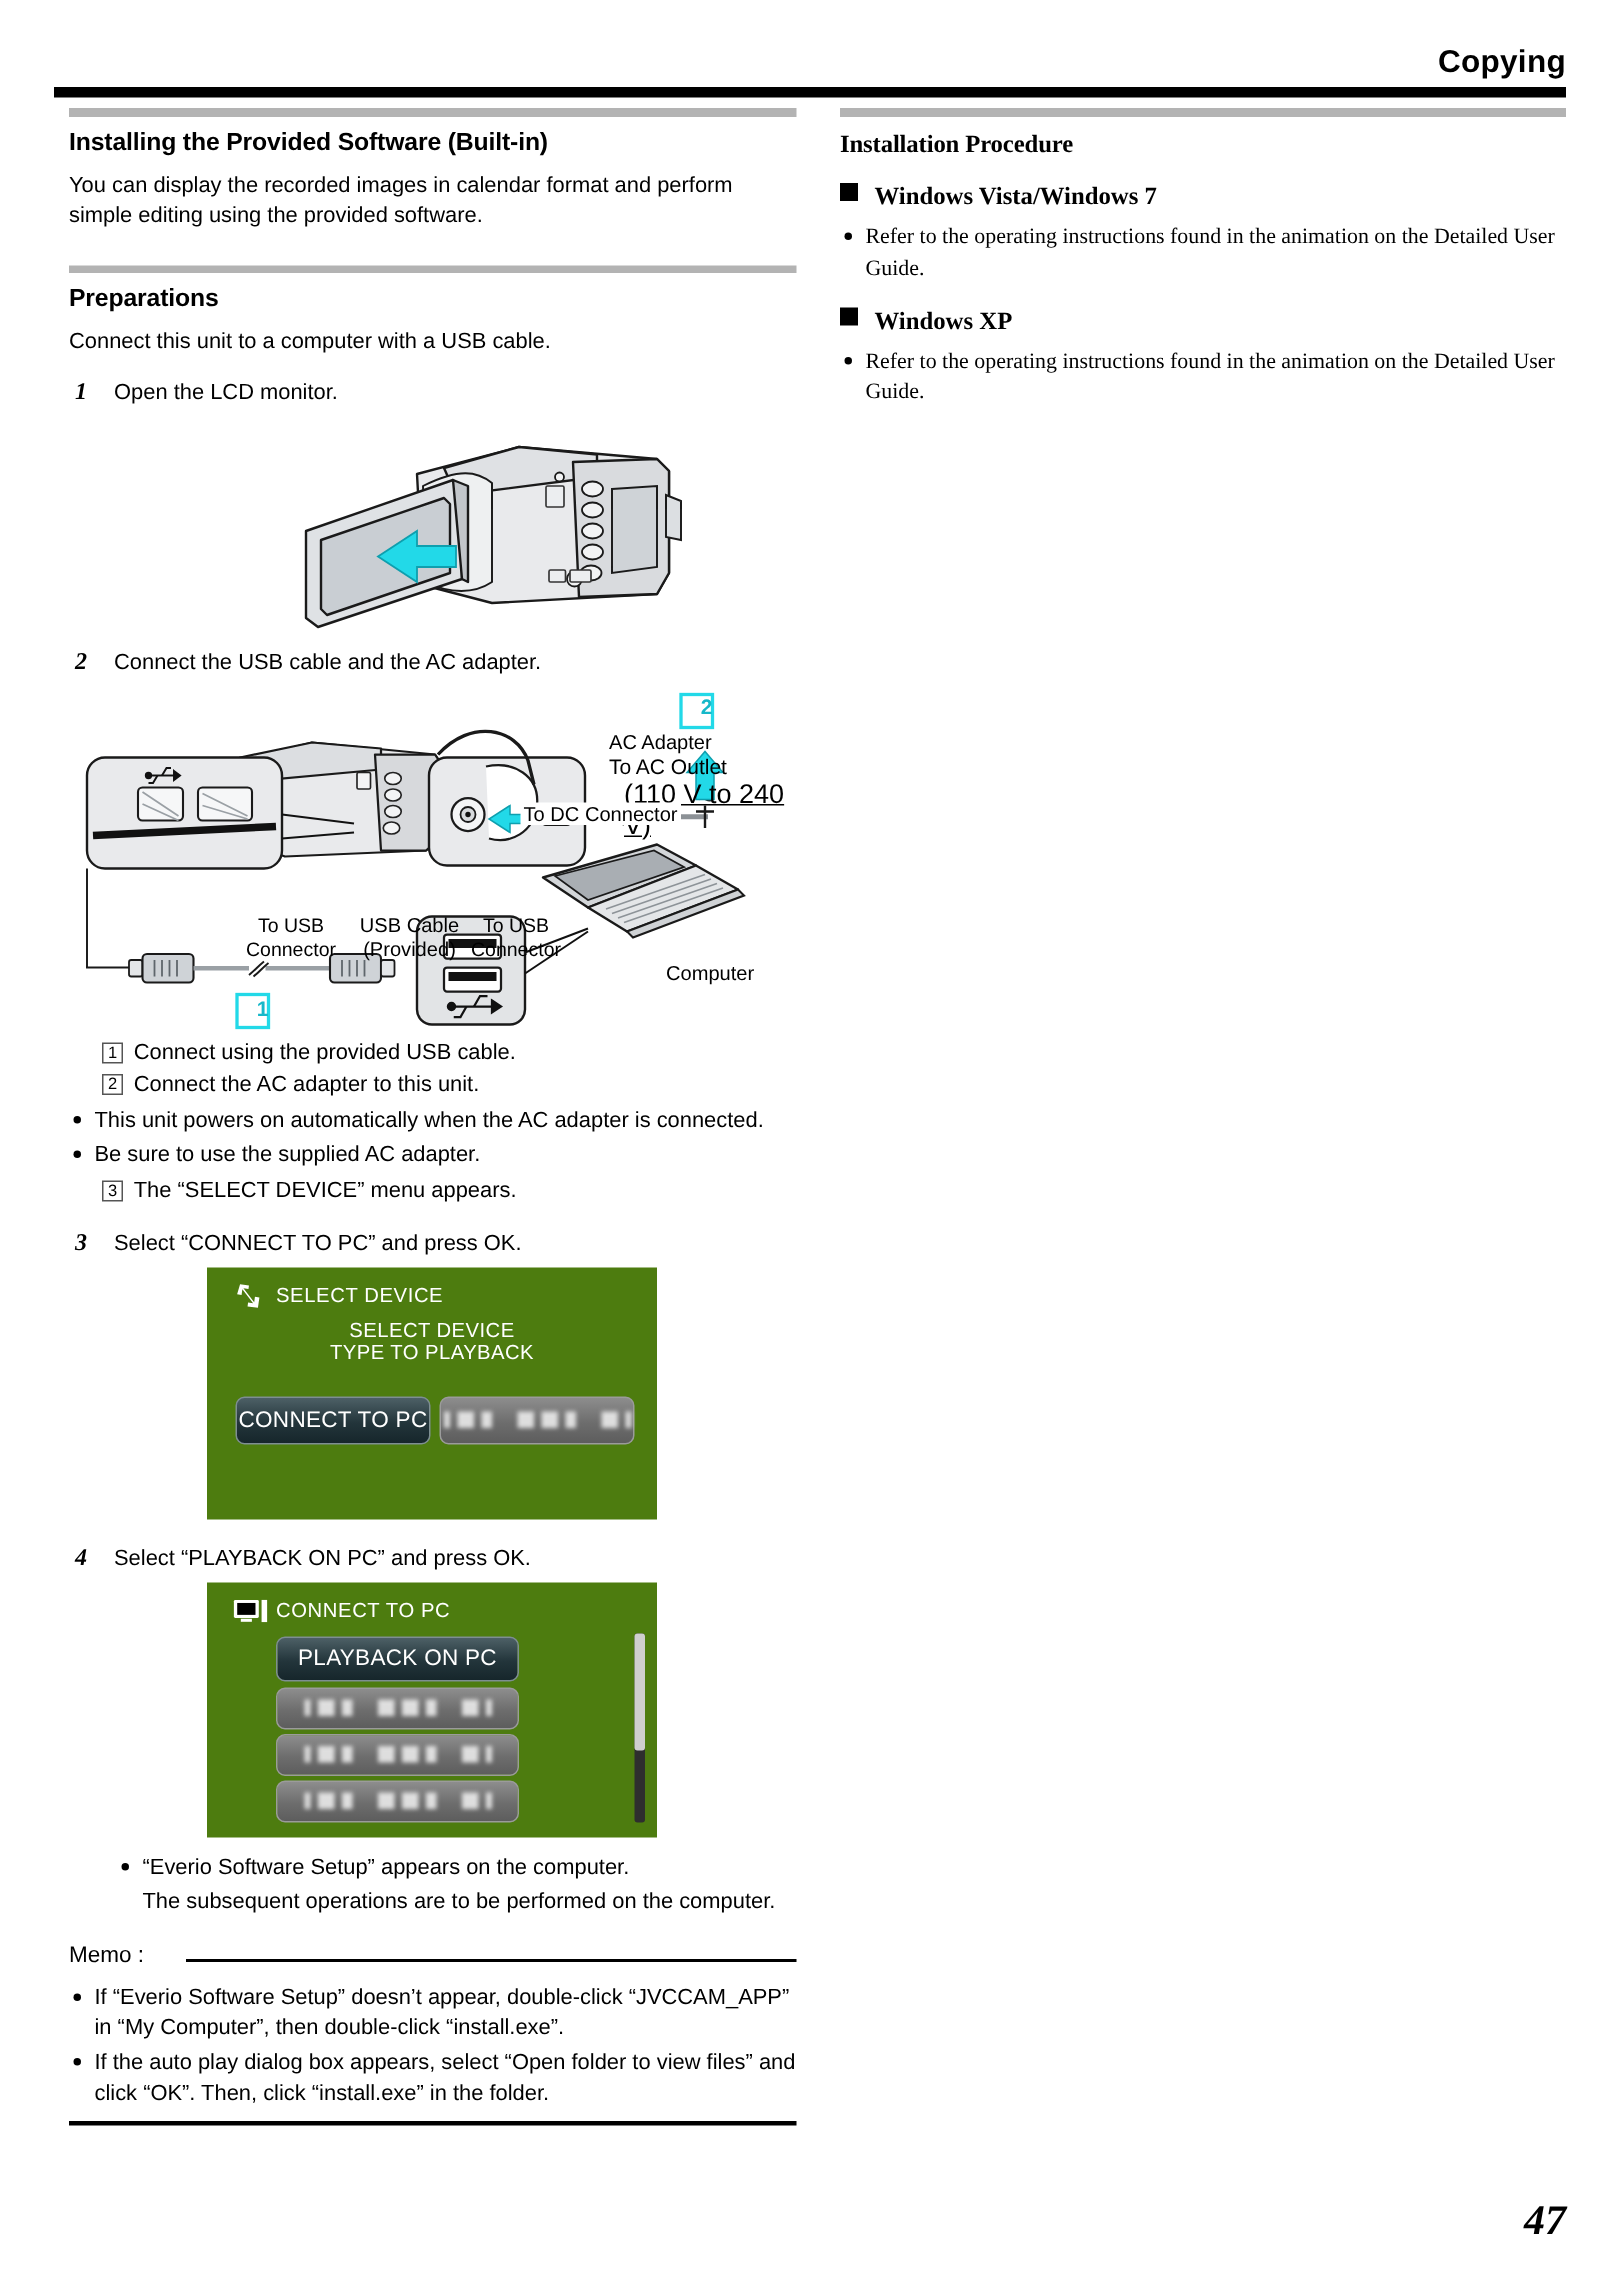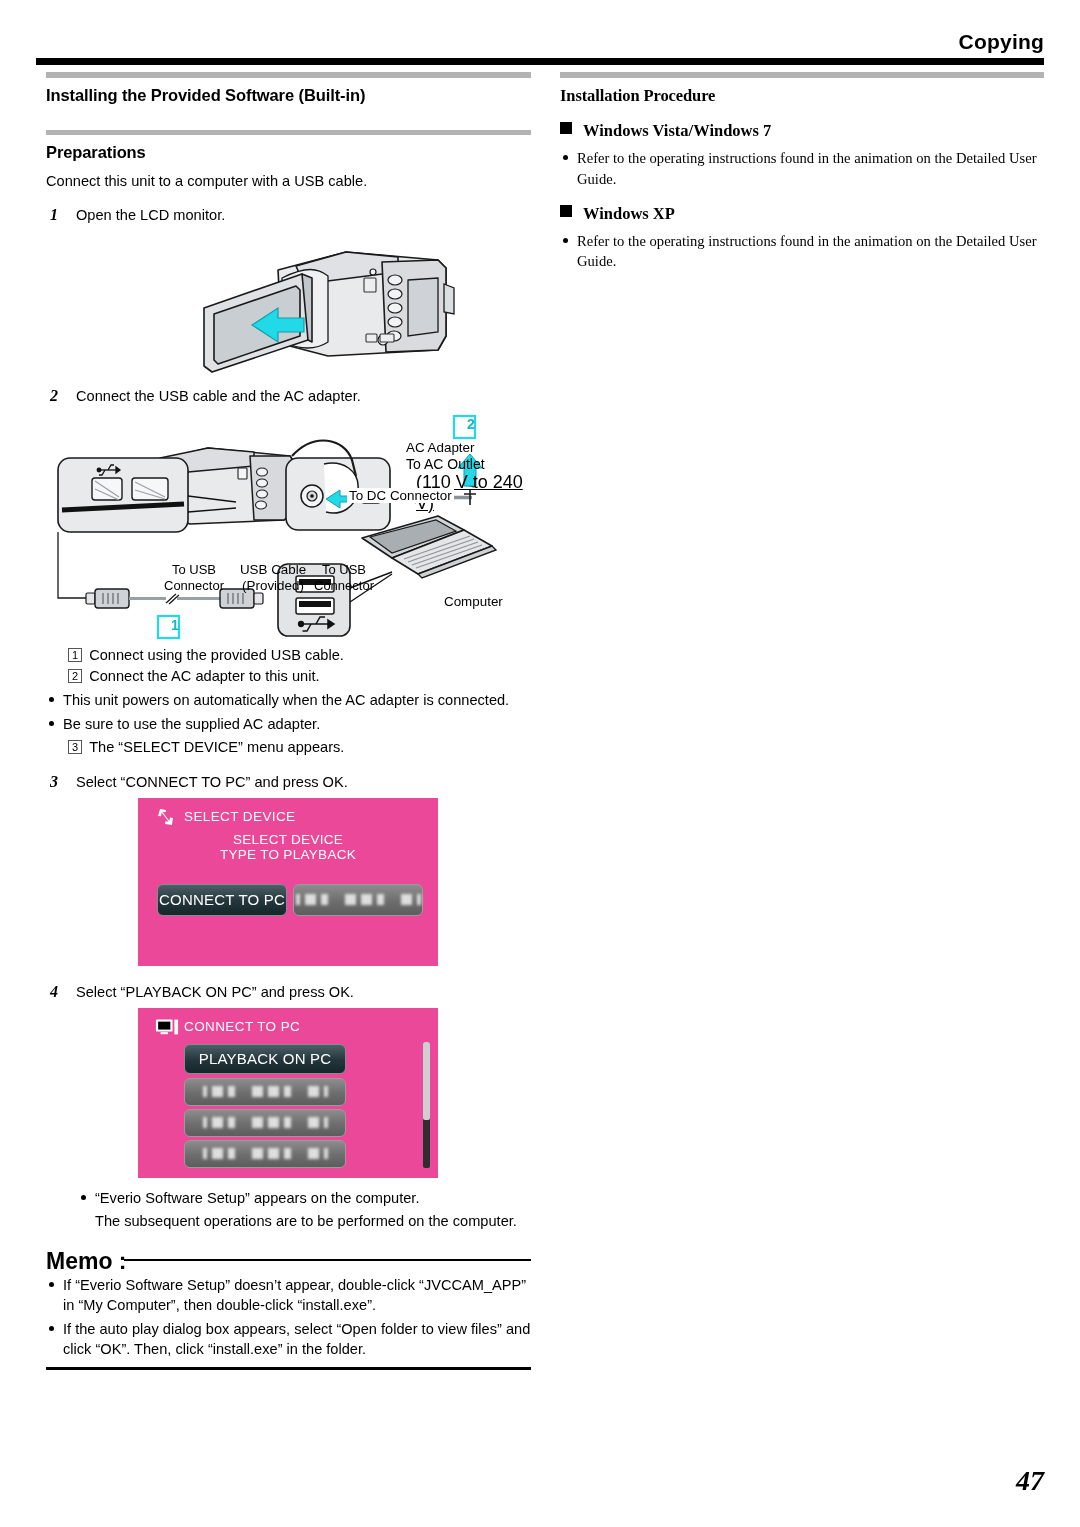--- a/index.html
+++ b/index.html
@@ -58,37 +58,37 @@
   }
   .bullet.sq:before{
     content:"";left:0;top:3px;width:12px;height:12px;border-radius:0;background:#000;
   }
   .bullet.sq{padding-left:23px;font-size:16.5px;font-weight:bold;margin:13px 0 6px 0;}
 
   .indent-bullets{margin-left:32px;}
 
   
   .memo-head{position:relative;margin:16px 0 5px 0;height:22px;}
-  .memo-head .label{font-size:23px;font-weight:bold;}
+  .memo-head .label{font-size:15px;font-weight:normal;}
   .memo-head .line{position:absolute;left:78px;right:0;top:11px;height:2px;background:#000;}
   .memo-foot{height:3px;background:#000;margin-top:8px;}
 
   
   .pageno{
     position:absolute;right:36px;bottom:30px;
     font-size:28px;font-weight:bold;font-style:italic;font-family:"Liberation Serif",serif;
   }
 
   
   .fig{position:relative;}
   .fig svg{display:block;}
 
   
   .lcd{
-    background:#ec4899;width:300px;height:168px;position:relative;margin:6px 0 0 92px;
+    background:#4d7c0f;width:300px;height:168px;position:relative;margin:6px 0 0 92px;
   }
   .lcd .lcd-title{
     position:absolute;left:46px;top:11px;color:#fff;font-size:13.5px;letter-spacing:.4px;
   }
   .lcd .lcd-icon{position:absolute;left:17px;top:9px;width:24px;height:20px;}
   .lcd .lcd-sub{
     position:absolute;left:0;right:0;top:34px;text-align:center;color:#fff;
     font-size:13.5px;line-height:1.16;letter-spacing:.3px;
   }
   .lcd .btn{
@@ -116,20 +116,21 @@
 
 <div class="page">
 
   <div class="hdr-title">Copying</div>
   <div class="hdr-rule"></div>
 
   <div class="col col-left" style="top:72px;">
 
     <div class="sect-bar"></div>
     <h2 class="sect">Installing the Provided Software (Built-in)</h2>
+    <p class="body">You can display the recorded images in calendar format and perform simple editing using the provided software.</p>
 
     <div style="height:16px"></div>
     <div class="sect-bar thin"></div>
     <h2 class="sect">Preparations</h2>
     <p class="body">Connect this unit to a computer with a USB cable.</p>
 
     <div class="step">
       <span class="num">1</span>
       <span>Open the LCD monitor.</span>
     </div>

